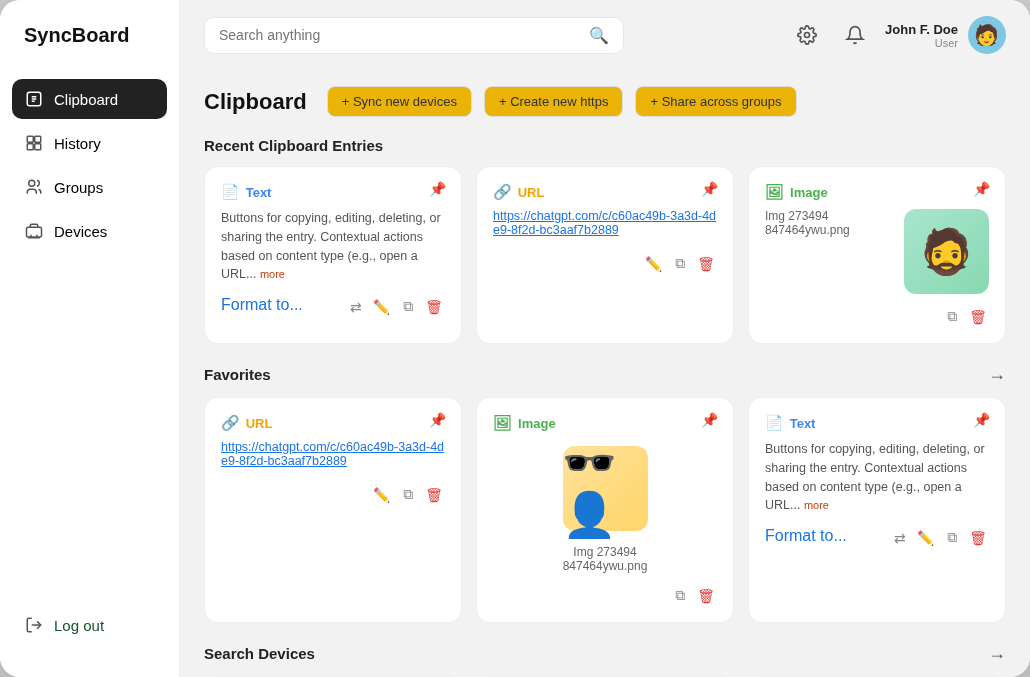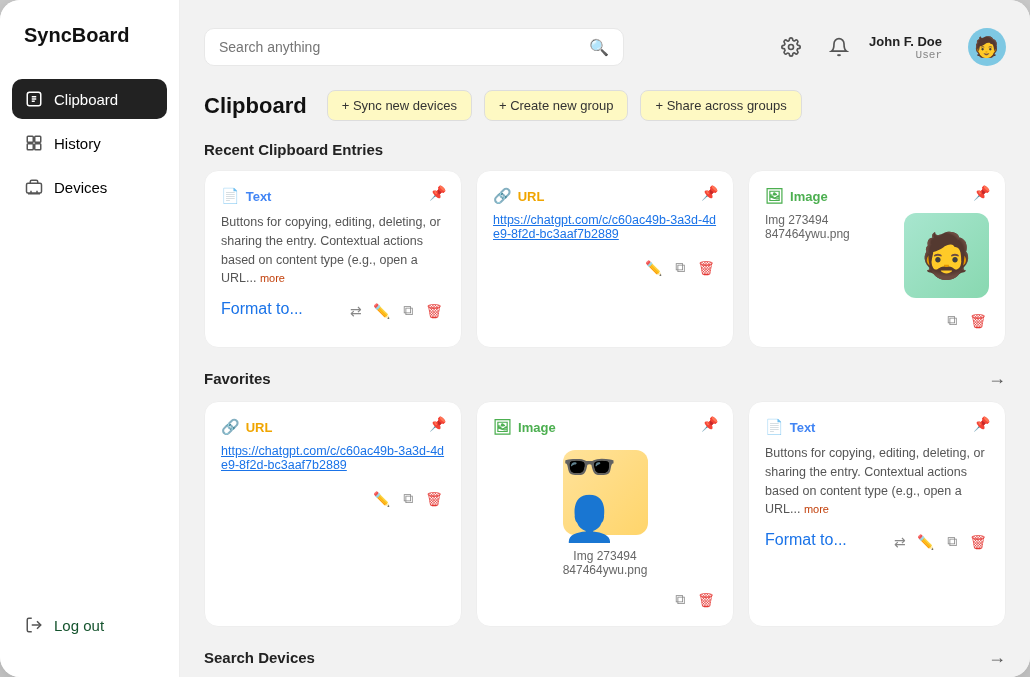--- a/index.html
+++ b/index.html
@@ -79,24 +79,24 @@
     .main {
       flex: 1;
       display: flex;
       flex-direction: column;
       background: #f2f2f2;
       overflow: hidden;
     }
     
     .header {
       background: #f2f2f2;
-      padding: 8px 24px;
-      display: flex;
+      padding: 16px 24px;
+      display: flex;
+      align-items: center;
       gap: 16px;
-      margin-top: 20px;
     }
     .search-bar {
       flex: 1;
       max-width: 420px;
       display: flex;
       align-items: center;
       background: #fff;
       border-radius: 10px;
       padding: 8px 14px;
       gap: 8px;
@@ -125,26 +125,26 @@
       border-radius: 8px;
       cursor: pointer;
       font-size: 18px;
       color: #555;
       background: transparent;
       border: none;
     }
     .user-info {
       display: flex;
       align-items: center;
-      gap: 26px;
+      gap: 10px;
       cursor: pointer;
     }
     .user-text { text-align: right; }
     .user-name { font-size: 13px; font-weight: 600; color: #222; }
-    .user-role { font-size: 11px; color: #888; font-family: Liberation Mono, monospace; }
+    .user-role { font-size: 11px; color: #888; }
     .avatar {
       width: 38px;
       height: 38px;
       border-radius: 50%;
       background: #7ec8e3;
       display: flex;
       align-items: center;
       justify-content: center;
       font-size: 20px;
       overflow: hidden;
@@ -167,21 +167,21 @@
       font-weight: 700;
       color: #111;
       margin-right: 8px;
     }
     .action-btn {
       display: flex;
       align-items: center;
       gap: 6px;
       padding: 7px 14px;
       border-radius: 8px;
-      background: #fef9c3;
+      background: #eab308;
       border: 1px solid #ddd;
       font-size: 13px;
       color: #333;
       cursor: pointer;
       font-weight: 500;
       transition: background 0.15s;
     }
     
     .section { margin-bottom: 20px; }
     .section-header {
@@ -351,20 +351,31 @@
               <rect x="13" y="3" width="8" height="8" rx="1"></rect>
               <rect x="3" y="13" width="8" height="8" rx="1"></rect>
               <rect x="13" y="13" width="8" height="8" rx="1"></rect>
             </svg>
         </span>
         <span>History</span>
       </div>
       <div class="sidebar-item">
         <span class="sidebar-icon">
           <svg width="18" height="18" viewBox="0 0 24 24" fill="none" stroke="currentColor" stroke-width="2">
+              <circle cx="9" cy="7" r="4"></circle>
+              <path d="M3 21v-2a4 4 0 0 1 4-4h4a4 4 0 0 1 4 4v2"></path>
+              <path d="M16 3.13a4 4 0 0 1 0 7.75"></path>
+              <path d="M21 21v-2a4 4 0 0 0-3-3.87"></path>
+            </svg>
+        </span>
+        <span>Groups</span>
+      </div>
+      <div class="sidebar-item">
+        <span class="sidebar-icon">
+          <svg width="18" height="18" viewBox="0 0 24 24" fill="none" stroke="currentColor" stroke-width="2">
               <rect x="2" y="7" width="20" height="13" rx="2"></rect>
               <path d="M16 21v-4"></path>
               <path d="M8 21v-4"></path>
               <path d="M4 21h16"></path>
               <path d="M7 7V5a2 2 0 0 1 2-2h6a2 2 0 0 1 2 2v2"></path>
             </svg>
         </span>
         <span>Devices</span>
       </div>
     </nav>
@@ -410,21 +421,21 @@
           <div class="avatar">🧑</div>
         </div>
       </div>
     </header>
 
     <div class="content">
 
       <div class="page-header">
         <h1 class="page-title">Clipboard</h1>
         <button class="action-btn">+ Sync new devices</button>
-        <button class="action-btn">+ Create new group</button>
+        <button class="action-btn">+ Create new https</button>
         <button class="action-btn">+ Share across groups</button>
       </div>
 
       <div class="section">
         <div class="section-header">
           <span class="section-title">Recent Clipboard Entries</span>
         </div>
         <div class="cards-grid">
 
           <div class="card">

